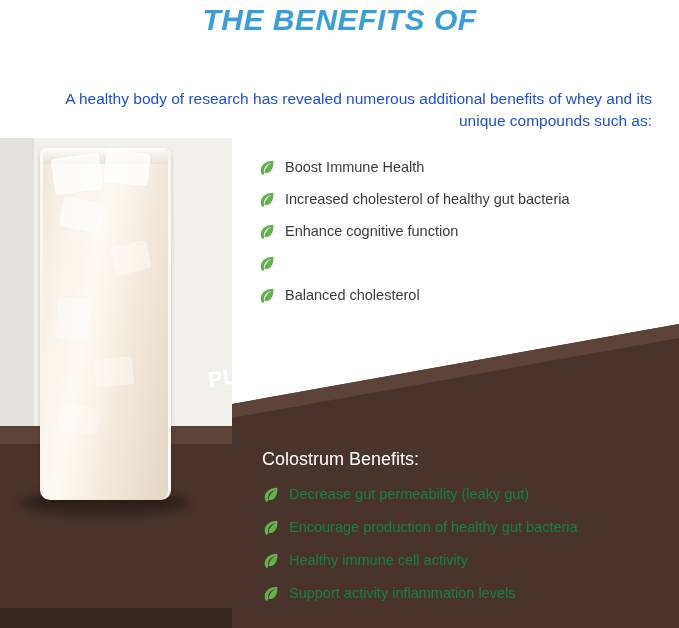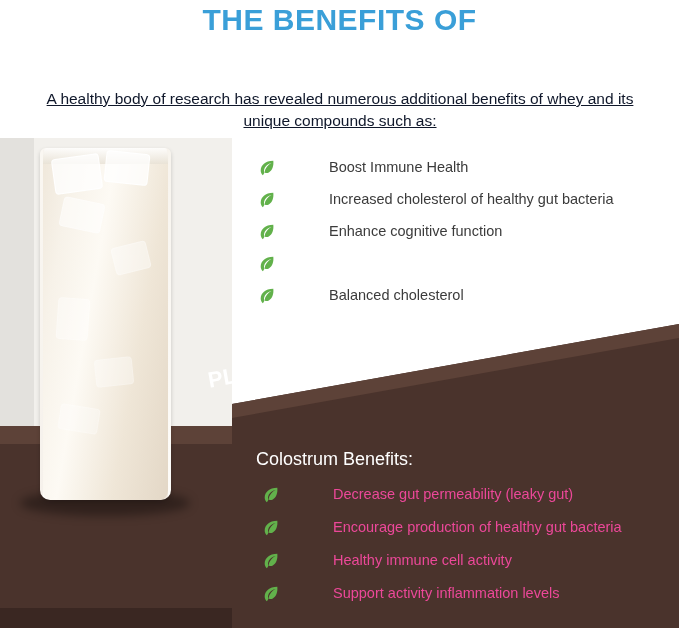--- a/index.html
+++ b/index.html
@@ -28,33 +28,32 @@
     left: 0;
     width: 679px;
     text-align: center;
     color: #3a9fd8;
     font-weight: bold;
     font-size: 30px;
     letter-spacing: 0.5px;
     line-height: 1.08;
     text-transform: uppercase;
   }
-  .title-line { display: block; }
+  .title-line { display: block; font-style: italic; }
 
   
   .intro {
     position: absolute;
     top: 88px;
     left: 28px;
     width: 624px;
-    text-align: center;
-    color: #0f172a;
+    text-align: right;
+    color: #1d4ed8;
     font-size: 15.5px;
     line-height: 1.42;
-    text-decoration: underline;
   }
 
   
   .photo {
     position: absolute;
     left: 0;
     top: 138px;
     width: 232px;
     height: 490px;
     overflow: hidden;
@@ -138,21 +137,20 @@
   .whey-list {
     position: absolute;
     left: 258px;
     top: 158px;
     width: 400px;
   }
   .bullet-row {
     display: flex;
     align-items: center;
     margin-bottom: 13px;
-    gap: 44px;
   }
   .leaf-icon {
     flex: 0 0 auto;
     width: 18px;
     height: 18px;
     margin-right: 9px;
     margin-top: 1px;
   }
   .bullet-text {
     color: #3b3b3b;
@@ -188,33 +186,33 @@
     font-weight: bold;
     font-size: 22px;
     letter-spacing: 0.4px;
     transform: rotate(-10deg);
     transform-origin: left top;
     text-transform: uppercase;
     white-space: nowrap;
   }
   .colostrum-title {
     position: absolute;
-    left: 256px;
+    left: 262px;
     top: 449px;
     color: #ffffff;
     font-size: 18px;
   }
   .colostrum-list {
     position: absolute;
     left: 262px;
     top: 485px;
     width: 400px;
   }
   .colostrum-list .bullet-text {
-    color: #ec4899;
+    color: #15803d;
     font-size: 14.5px;
   }
   .colostrum-list .bullet-row { margin-bottom: 14px; }
 </style>
 </head>
 <body>
 
 <div class="page">
 
   <div class="title-block">

